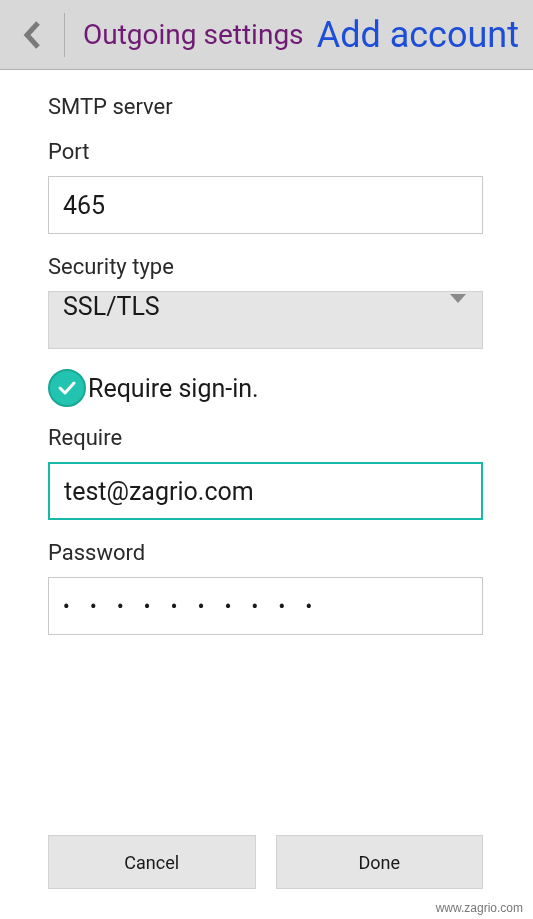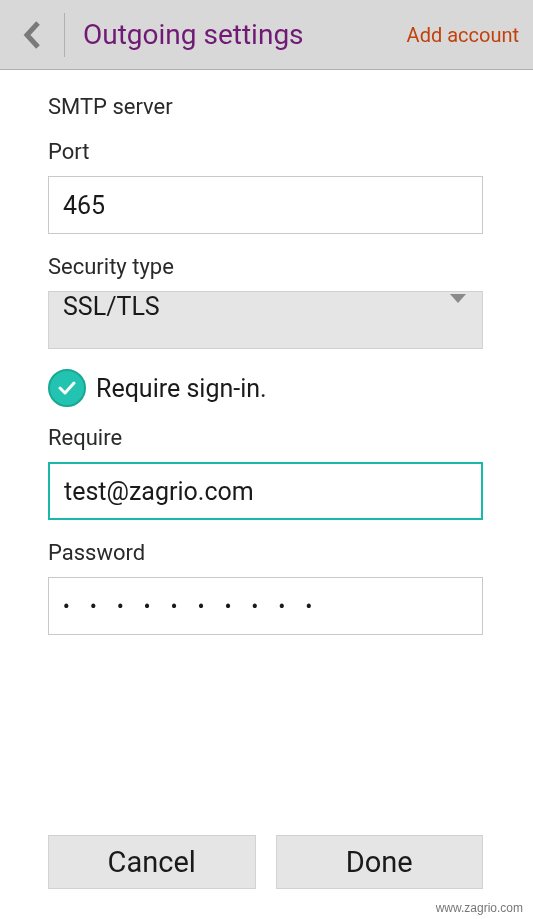--- a/index.html
+++ b/index.html
@@ -18,21 +18,21 @@
     display: flex; align-items: center; justify-content: center;
     cursor: pointer;
   }
   .divider-v {
     width: 1px; height: 44px; background: #b0b0b0; margin: 0 18px 0 18px;
   }
   .header-title {
     font-size: 28px; color: #701a75; flex: 1;
   }
   .header-right {
-    font-size: 20px; color: #c2410c; white-space: nowrap;
+    font-size: 36px; color: #1d4ed8; white-space: nowrap;
   }
   
   .content {
     padding: 24px 50px 0 48px;
   }
   .label {
     font-size: 22px; color: #2a2a2a; margin-bottom: 12px;
   }
   .field {
     margin-bottom: 20px;
@@ -60,21 +60,21 @@
     padding: 0 14px;
     color: #1a1a1a;
     display: flex;
     align-items: flex-start;
     justify-content: space-between;
     cursor: pointer;
   }
   .dropdown-icon svg { display: block; }
   
   .checkrow {
-    display: flex; align-items: center; gap: 10px; margin: 12px 0 18px 0;
+    display: flex; align-items: center; gap: 2px; margin: 12px 0 18px 0;
   }
   .check-circle {
     width: 38px; height: 38px; border-radius: 50%;
     background: #22c3b0;
     display: flex; align-items: center; justify-content: center;
     cursor: pointer;
     border: 2px solid #19a893;
   }
   .check-label { font-size: 25px; color: #1a1a1a; }
   
@@ -86,21 +86,21 @@
     position: absolute;
     bottom: 30px; left: 0; right: 0;
     padding: 0 50px 0 48px;
     display: flex; gap: 20px;
   }
   .btn {
     flex: 1;
     height: 54px;
     background: #e5e5e5;
     border: 1px solid #d2d2d2;
-    font-size: 29px;
+    font-size: 18px;
     color: #1a1a1a;
     display: flex; align-items: center; justify-content: center;
     cursor: pointer;
   }
   .watermark {
     position: absolute; bottom: 4px; right: 10px;
     font-size: 12px; color: #777; font-family: Verdana, sans-serif;
   }
 </style>
 </head>

